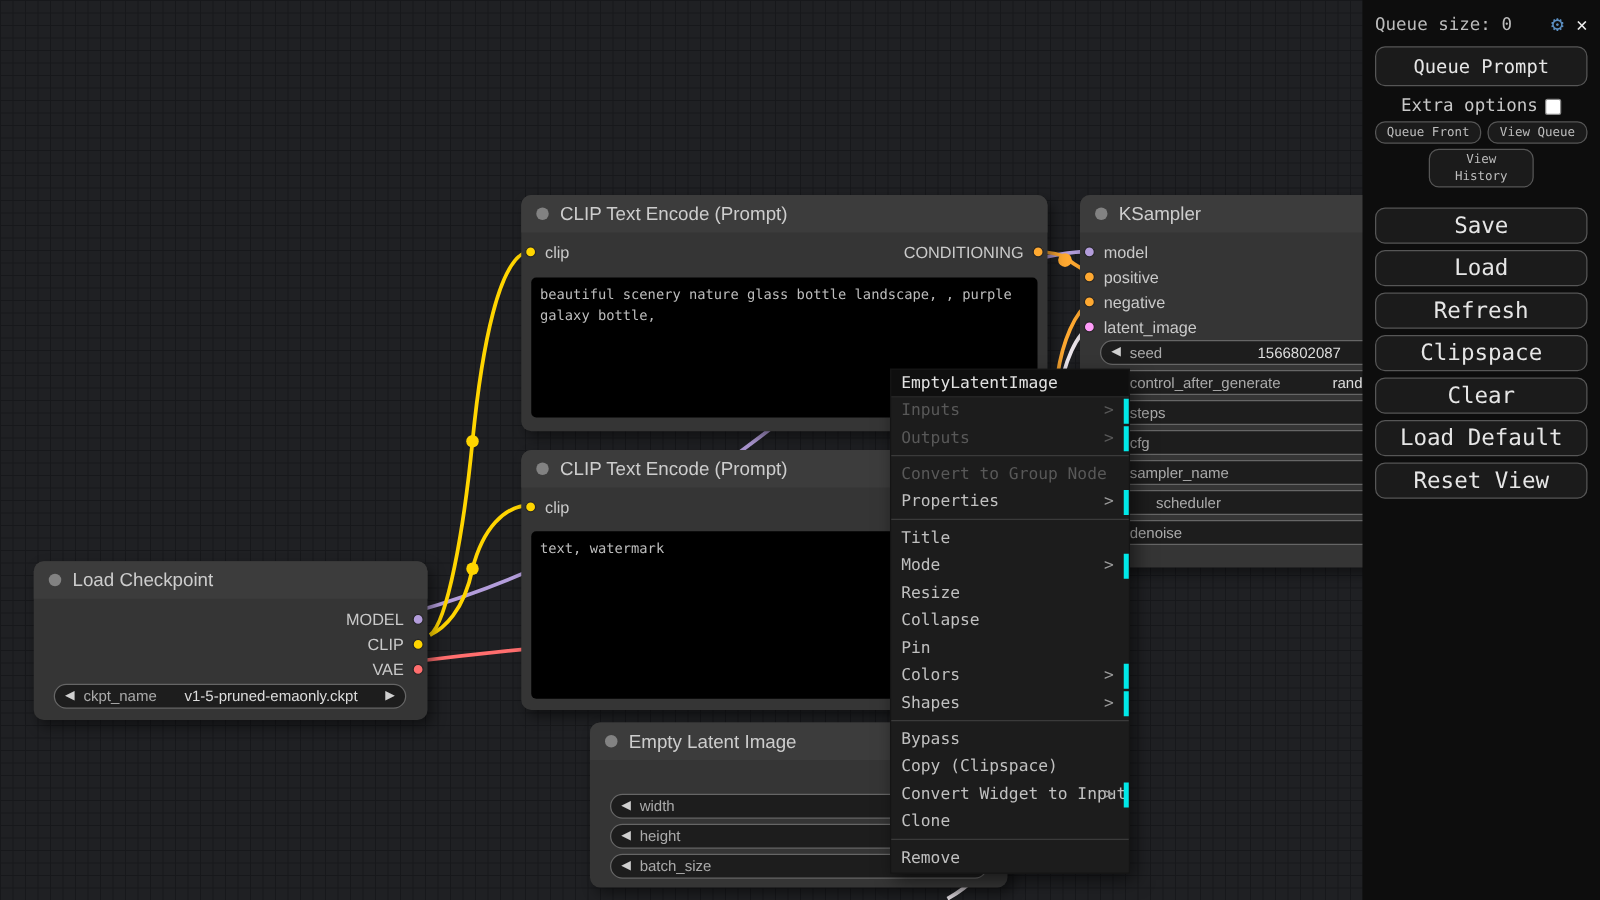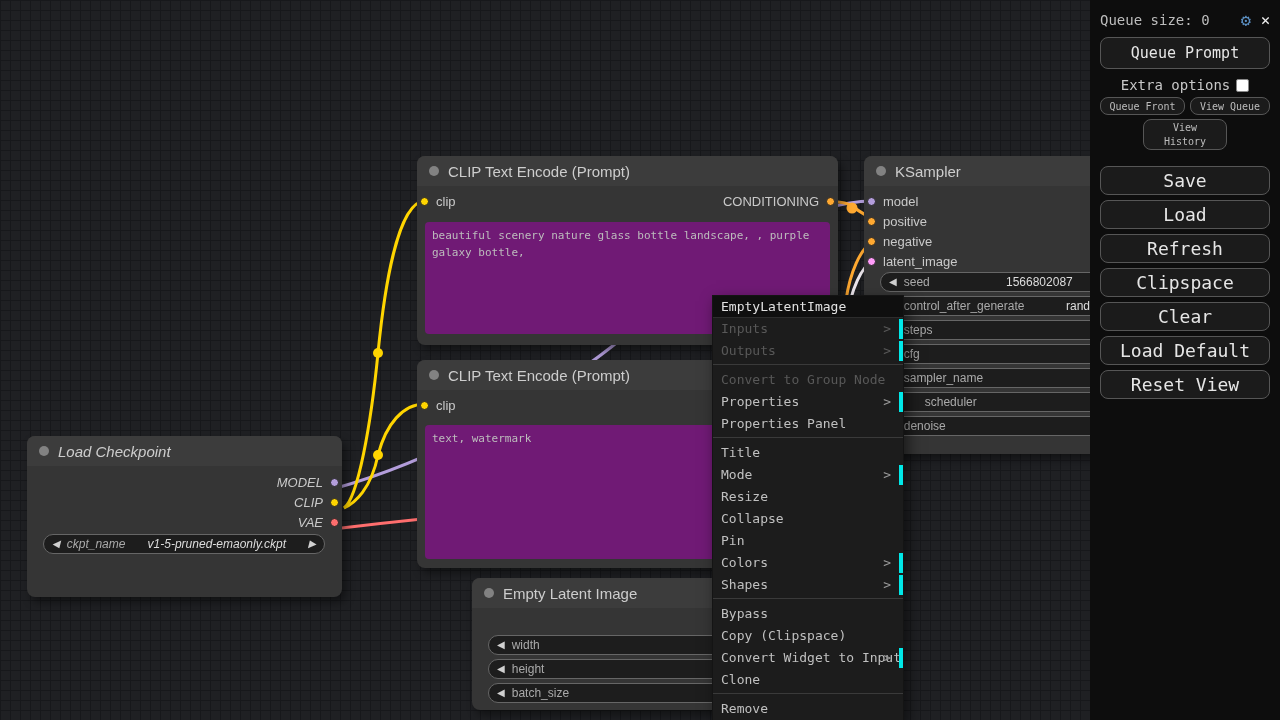--- a/index.html
+++ b/index.html
@@ -25,21 +25,21 @@
          display:flex; align-items:center; padding:0 12px; gap:9px; }
   .title-dot{ width:10px; height:10px; border-radius:50%; background:#828282; flex:0 0 auto; }
   .node-title{ color:#cdcdcd; font-size:15px; white-space:nowrap; }
   .port{ position:absolute; height:18px; display:flex; align-items:center; gap:7px;
          color:#c9c9c9; font-size:13px; white-space:nowrap; }
   .port.out{ flex-direction:row; }
   .pdot{ width:9px; height:9px; border-radius:50%; border:1px solid #262626; flex:0 0 auto; }
   .dot-model{ background:#B39DDB; } .dot-clip{ background:#FFD500; }
   .dot-vae{ background:#FF6E6E; }  .dot-cond{ background:#FFA931; }
   .dot-latent{ background:#FF9CF9; }
-  .prompt-box{ position:absolute; background:#701a75; border-radius:4px;
+  .prompt-box{ position:absolute; background:#000000; border-radius:4px;
          color:#bdbdbd; font:11px "DejaVu Sans Mono", monospace;
          padding:6px 7px; line-height:1.5; overflow:hidden; }
   .widget{ position:absolute; height:20px; background:#1d1d1d;
          border:1px solid #666; border-radius:10px; display:flex;
          align-items:center; padding:0 8px; gap:7px; overflow:hidden;
          color:#aaa; font-size:12px; white-space:nowrap; }
   .warrow{ color:#d0d0d0; font-size:10px; line-height:1; }
   .wvalue{ color:#ddd; }
   .widget .center-val{ margin:0 auto; }
   .widget .abs-val{ position:absolute; }
@@ -128,21 +128,21 @@
       <span class="title-dot"></span>
       <span class="node-title">CLIP Text Encode (Prompt)</span>
     </div>
     <div class="port in" style="left:3px; top:36px;">
       <span class="pdot dot-clip"></span>
       <span>clip</span>
     </div>
     <div class="prompt-box" style="left:8px; top:65px; width:405px; height:134px;">text, watermark</div>
   </div>
 
-  <div class="node" style="left:27px; top:436px; width:315px; height:161px;font-style:italic;">
+  <div class="node" style="left:27px; top:449px; width:315px; height:127px;">
     <div class="node-header">
       <span class="title-dot"></span>
       <span class="node-title">Load Checkpoint</span>
     </div>
     <div class="port out" style="right:3px; top:37px;">
       <span>MODEL</span>
       <span class="pdot dot-model"></span>
     </div>
     <div class="port out" style="right:3px; top:57px;">
       <span>CLIP</span>
@@ -232,21 +232,20 @@
     </div>
   </div>
 
   <div class="ctx">
     <div class="ctx-title">EmptyLatentImage</div>
     <div class="mi dis hs"><span>Inputs</span><span class="sub">&gt;</span></div>
     <div class="mi dis hs"><span>Outputs</span><span class="sub">&gt;</span></div>
     <div class="msep"></div>
     <div class="mi dis"><span>Convert to Group Node</span></div>
     <div class="mi hs"><span>Properties</span><span class="sub">&gt;</span></div>
-    <div class="mi"><span>Properties Panel</span></div>
     <div class="msep"></div>
     <div class="mi"><span>Title</span></div>
     <div class="mi hs"><span>Mode</span><span class="sub">&gt;</span></div>
     <div class="mi"><span>Resize</span></div>
     <div class="mi"><span>Collapse</span></div>
     <div class="mi"><span>Pin</span></div>
     <div class="mi hs"><span>Colors</span><span class="sub">&gt;</span></div>
     <div class="mi hs"><span>Shapes</span><span class="sub">&gt;</span></div>
     <div class="msep"></div>
     <div class="mi"><span>Bypass</span></div>

